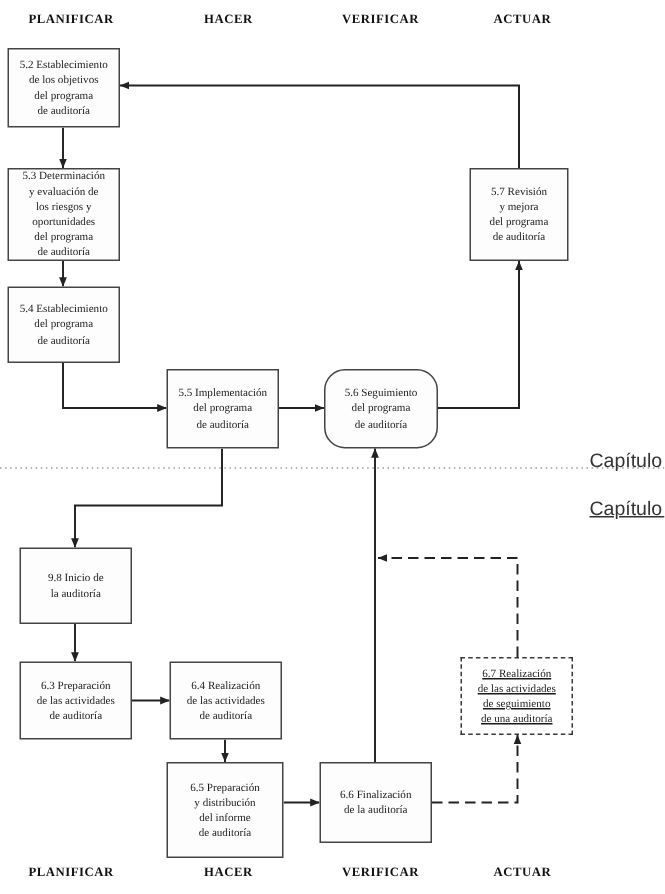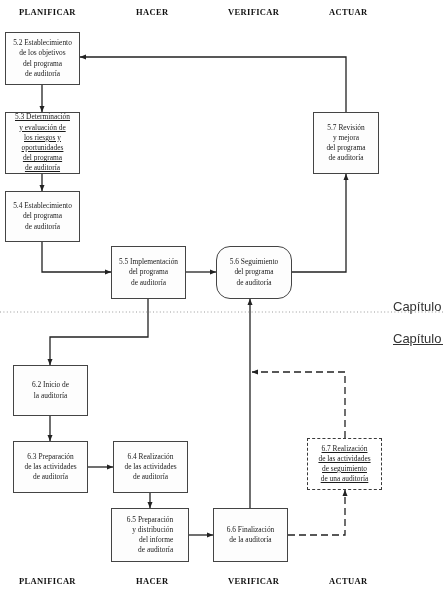--- a/index.html
+++ b/index.html
@@ -103,21 +103,21 @@
       </g>
   </svg>
 
   <div id="node-layer">
       <div class="node" style="left: 5px; top: 32px; width: 75px; height: 53px;">
         <span class="node-text">5.2  Establecimiento
 de los objetivos
 del programa
 de auditoría</span>
       </div>
-      <div class="node" style="left: 5px; top: 112px; width: 75px; height: 62px; text-decoration: underline;">
+      <div class="node" style="left: 5px; top: 112px; width: 75px; height: 62px;">
         <span class="node-text">5.3  Determinación
 y evaluación de
 los riesgos y
 oportunidades
 del programa
 de auditoría</span>
       </div>
       <div class="node" style="left: 5px; top: 191px; width: 75px; height: 51px;">
         <span class="node-text">5.4  Establecimiento
 del programa
@@ -133,34 +133,34 @@
 del programa
 de auditoría</span>
       </div>
       <div class="node" style="left: 313px; top: 112px; width: 66px; height: 62px;">
         <span class="node-text">5.7  Revisión
 y mejora
 del programa
 de auditoría</span>
       </div>
       <div class="node" style="left: 13px; top: 365px; width: 75px; height: 51px;">
-        <span class="node-text">6.2  Inicio de
+        <span class="node-text">9.8  Inicio de
 la auditoría</span>
       </div>
       <div class="node" style="left: 13px; top: 441px; width: 75px; height: 52px;">
         <span class="node-text">6.3  Preparación
 de las actividades
 de auditoría</span>
       </div>
       <div class="node" style="left: 113px; top: 441px; width: 75px; height: 52px;">
         <span class="node-text">6.4  Realización
 de las actividades
 de auditoría</span>
       </div>
-      <div class="node" style="left: 111px; top: 508px; width: 78px; height: 54px; text-align: right;">
+      <div class="node" style="left: 111px; top: 508px; width: 78px; height: 64px;">
         <span class="node-text">6.5  Preparación
 y distribución
 del informe
 de auditoría</span>
       </div>
       <div class="node" style="left: 213px; top: 508px; width: 75px; height: 54px;">
         <span class="node-text">6.6  Finalización
 de la auditoría</span>
       </div>
       <div class="node dashed" style="left: 307px; top: 438px; width: 75px; height: 52px;">

